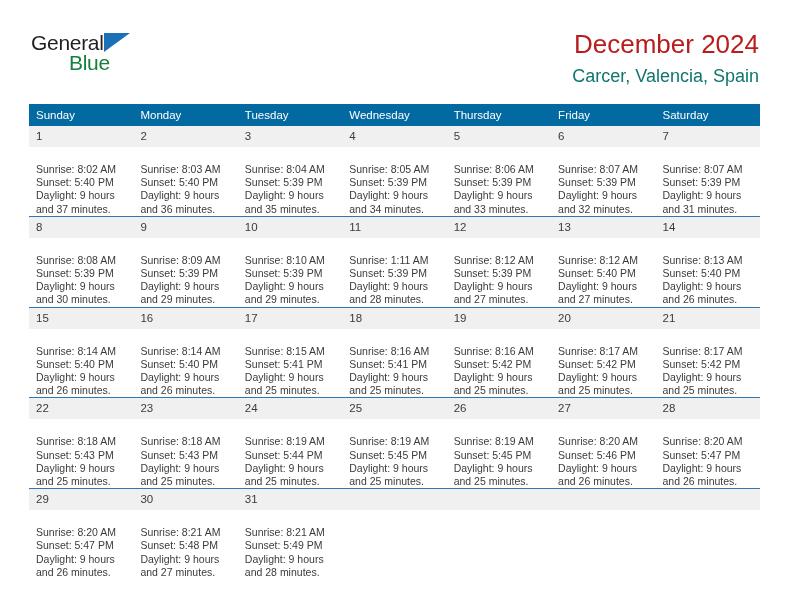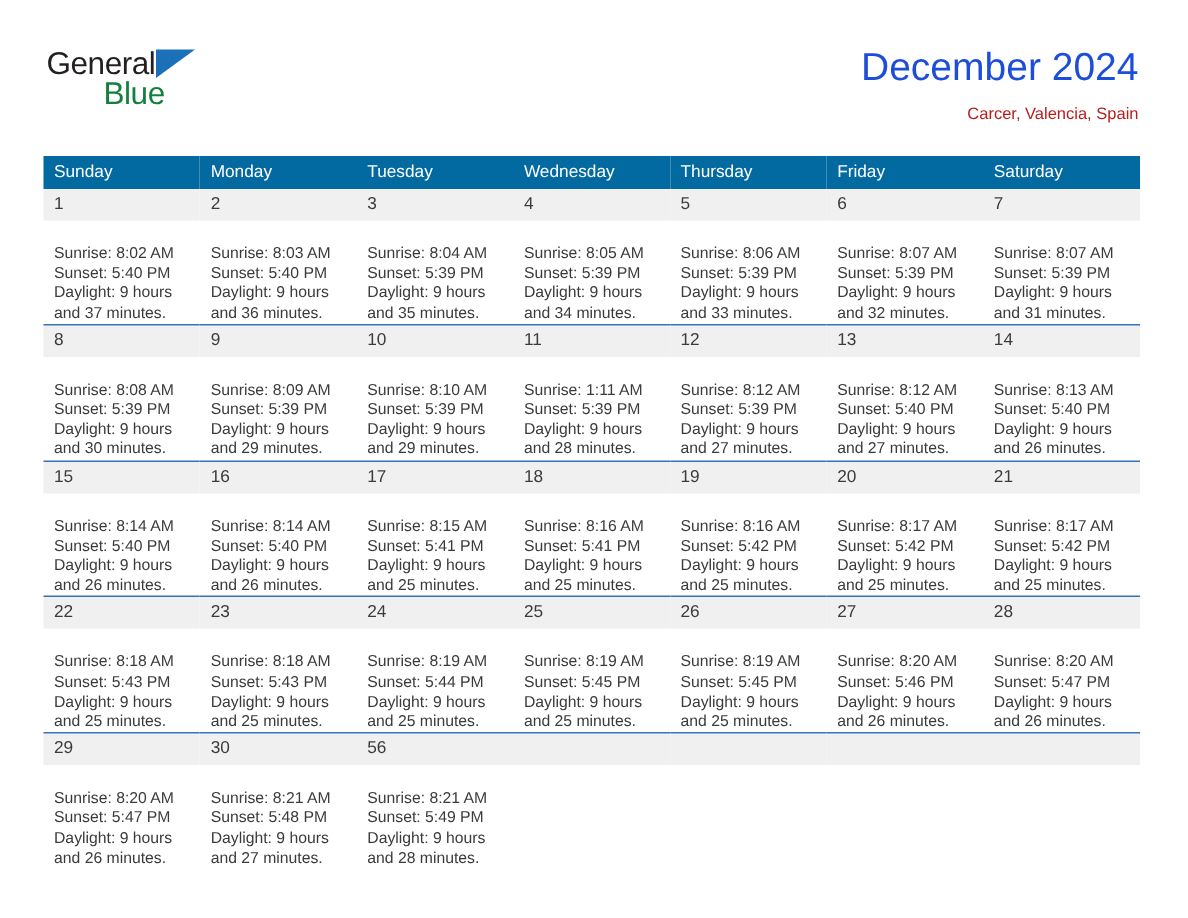--- a/index.html
+++ b/index.html
@@ -59,29 +59,29 @@
 
   .title-block {
     position: absolute;
     right: 33px;
     top: 28px;
     text-align: right;
   }
   .cal-title {
     font-size: 26px;
     line-height: 32px;
-    color: #1d4ed8;
+    color: #b91c1c;
     font-weight: normal;
     margin: 0;
     white-space: nowrap;
   }
   .cal-subtitle {
-    font-size: 11px;
+    font-size: 18px;
     line-height: 20px;
-    color: #b91c1c;
+    color: #0f766e;
     margin: 6px 0 0 0;
     white-space: nowrap;
   }
 
   
   .calendar {
     position: absolute;
     left: 29px;
     top: 104px;
     width: 731px;
@@ -435,21 +435,21 @@
         <td>
           <div class="daynum">30</div>
           <div class="dayinfo">
             <div>Sunrise: 8:21 AM</div>
             <div>Sunset: 5:48 PM</div>
             <div>Daylight: 9 hours</div>
             <div>and 27 minutes.</div>
           </div>
         </td>
         <td>
-          <div class="daynum">56</div>
+          <div class="daynum">31</div>
           <div class="dayinfo">
             <div>Sunrise: 8:21 AM</div>
             <div>Sunset: 5:49 PM</div>
             <div>Daylight: 9 hours</div>
             <div>and 28 minutes.</div>
           </div>
         </td>
         <td>
           <div class="daynum empty">&nbsp;</div>
         </td>

